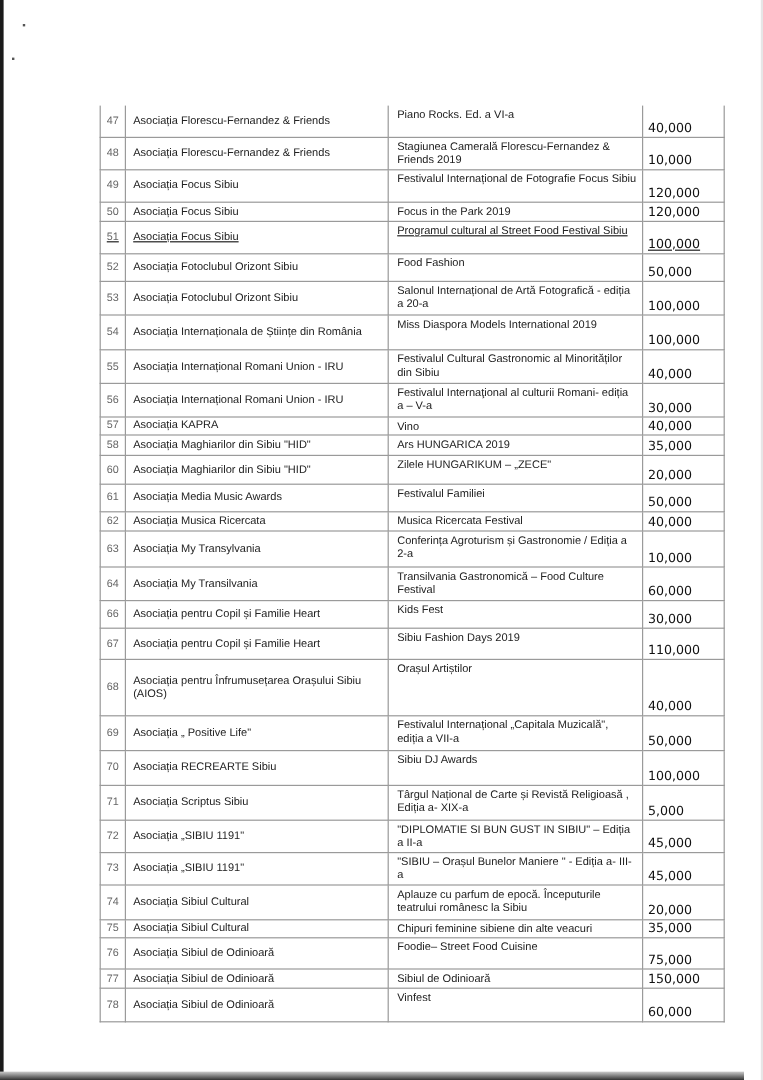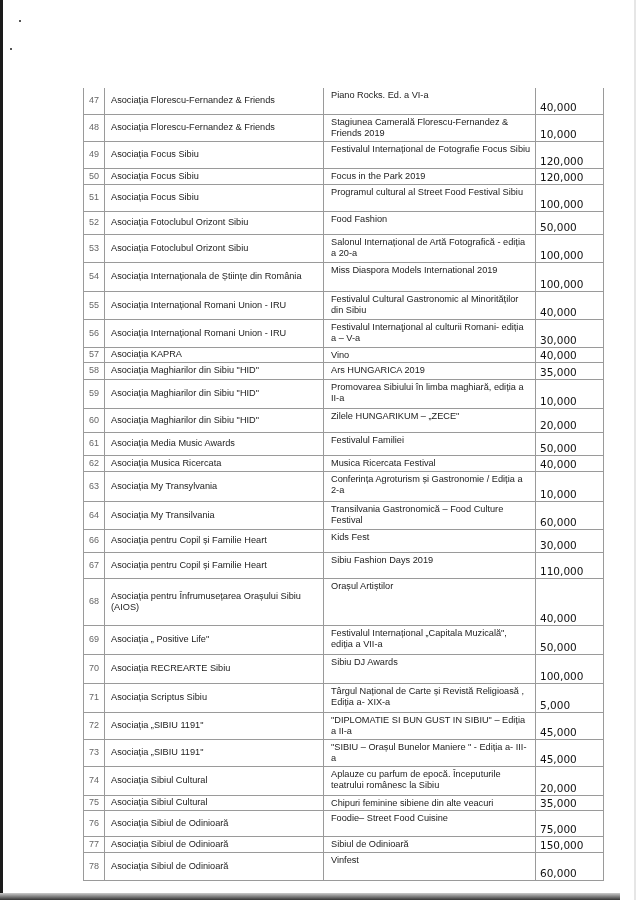--- a/index.html
+++ b/index.html
@@ -63,21 +63,21 @@
     <td class="org">Asociația Focus Sibiu</td>
     <td class="proj">Festivalul Internațional de Fotografie Focus Sibiu</td>
     <td class="amt">120,000</td>
   </tr>
       <tr style="height: 16px;">
     <td class="num">50</td>
     <td class="org">Asociația Focus Sibiu</td>
     <td class="proj">Focus in the Park 2019</td>
     <td class="amt">120,000</td>
   </tr>
-      <tr style="height: 27px;">
+      <tr style="height: 27px; text-decoration: underline;">
     <td class="num">51</td>
     <td class="org">Asociația Focus Sibiu</td>
     <td class="proj">Programul cultural al Street Food Festival Sibiu</td>
     <td class="amt">100,000</td>
   </tr>
       <tr style="height: 23px;">
     <td class="num">52</td>
     <td class="org">Asociația Fotoclubul Orizont Sibiu</td>
     <td class="proj">Food Fashion</td>
     <td class="amt">50,000</td>
@@ -111,26 +111,20 @@
     <td class="org">Asociația KAPRA</td>
     <td class="proj">Vino</td>
     <td class="amt">40,000</td>
   </tr>
       <tr style="height: 17px;">
     <td class="num">58</td>
     <td class="org">Asociația Maghiarilor din Sibiu "HID"</td>
     <td class="proj">Ars HUNGARICA 2019</td>
     <td class="amt">35,000</td>
   </tr>
-      <tr style="height: 29px;">
-    <td class="num">59</td>
-    <td class="org">Asociația Maghiarilor din Sibiu "HID"</td>
-    <td class="proj">Promovarea Sibiului în limba maghiară, ediția a II-a</td>
-    <td class="amt">10,000</td>
-  </tr>
       <tr style="height: 24px;">
     <td class="num">60</td>
     <td class="org">Asociația Maghiarilor din Sibiu "HID"</td>
     <td class="proj">Zilele HUNGARIKUM – „ZECE"</td>
     <td class="amt">20,000</td>
   </tr>
       <tr style="height: 23px;">
     <td class="num">61</td>
     <td class="org">Asociația Media Music Awards</td>
     <td class="proj">Festivalul Familiei</td>

